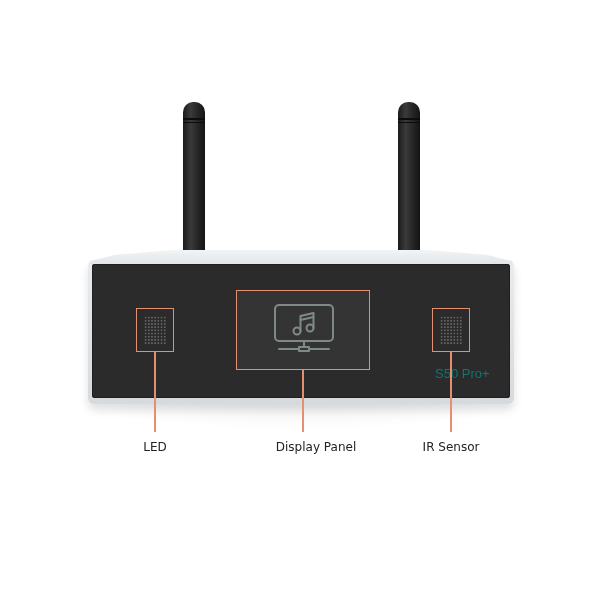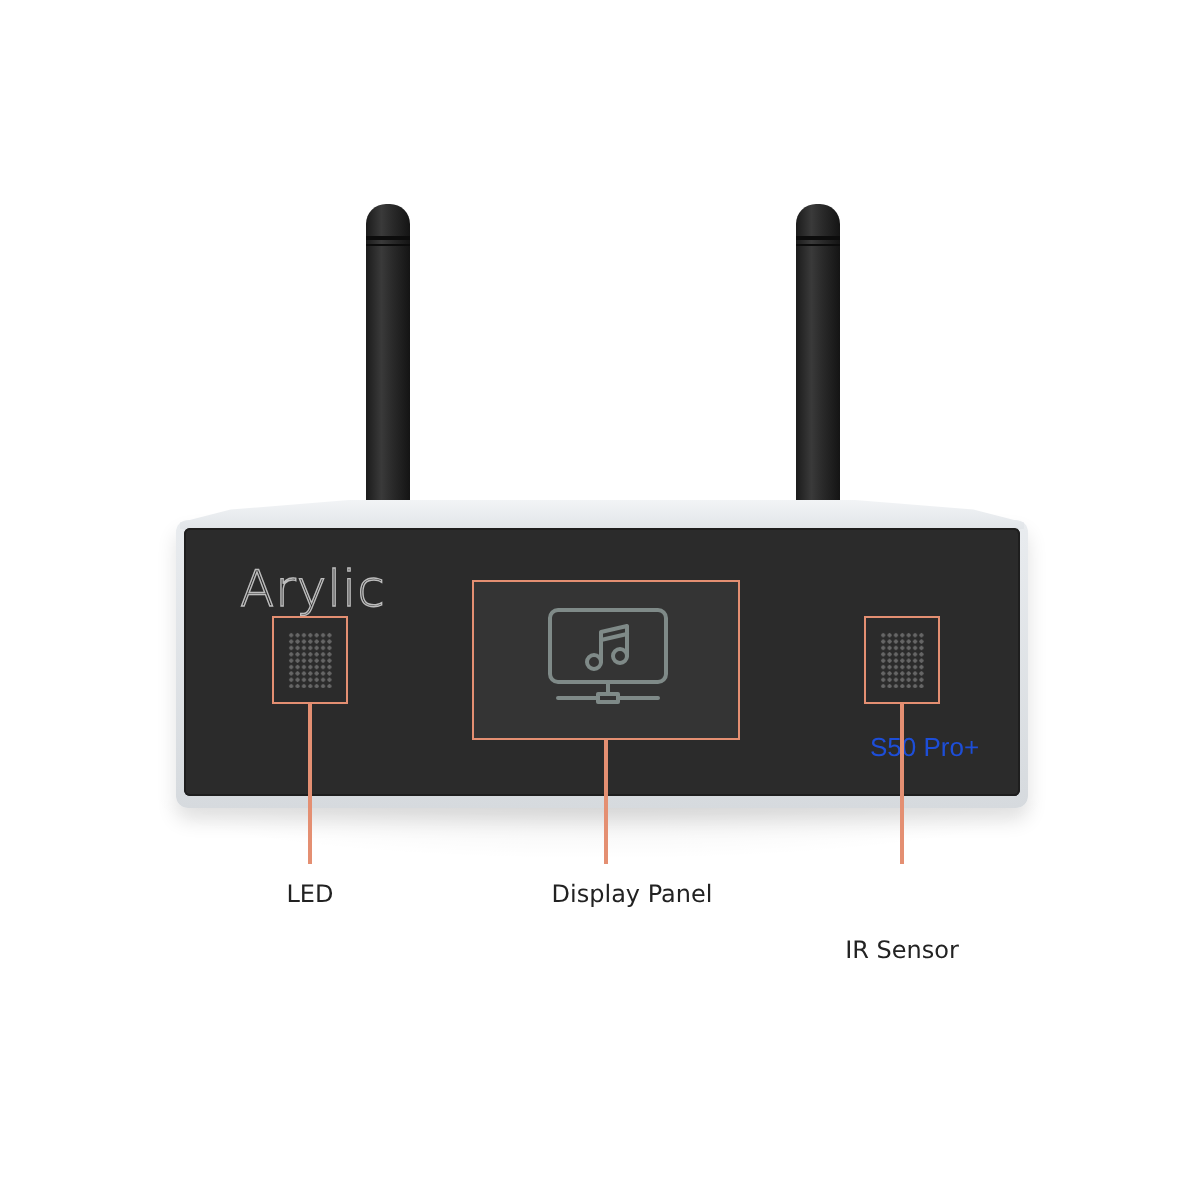--- a/index.html
+++ b/index.html
@@ -62,21 +62,21 @@
       letter-spacing: 0.5px;
       color: transparent;
       -webkit-text-stroke: 0.7px #bdbdbd;
       font-family: "DejaVu Sans", sans-serif;
     }
 
     .model-label {
       position: absolute;
       left: 435px; top: 366px;
       font-size: 13px;
-      color: #1d4ed8;
+      color: #0f766e;
       font-family: "Liberation Sans", sans-serif;
     }
 
     
     .callout-box {
       position: absolute;
       border: 1.5px solid #e48f72;
     }
     .led-box { left: 136px; top: 308px; width: 38px; height: 44px; }
     .ir-box { left: 432px; top: 308px; width: 38px; height: 44px; }
@@ -110,21 +110,21 @@
       position: absolute;
       top: 440px;
       font-size: 12px;
       color: #222222;
       transform: translateX(-50%);
       white-space: nowrap;
       font-family: "DejaVu Sans", sans-serif;
     }
     .label-led { left: 155px; text-align: right; }
     .label-display { left: 304px; margin-left: 12px; }
-    .label-ir { left: 451px; margin-top: 28px; }
+    .label-ir { left: 451px; }
 
     .floor-shadow {
       position: absolute;
       left: 70px; top: 400px; width: 460px; height: 30px;
       background: radial-gradient(ellipse at center top, rgba(0,0,0,0.06) 0%, rgba(0,0,0,0) 70%);
     }
   </style>
 </head>
 <body>
 
@@ -133,21 +133,20 @@
   <div class="floor-shadow"></div>
 
   <div class="antenna antenna-left"></div>
   <div class="antenna antenna-right"></div>
 
   <div class="chassis-side"></div>
   <div class="chassis-top"></div>
 
   <div class="front-panel"></div>
 
-  <div class="brand-logo">Arylic</div>
   <div class="model-label">S50 Pro+</div>
 
   <div class="callout-box led-box">
     <div class="dot-grid"></div>
   </div>
 
   <div class="callout-box display-box">
     <svg class="display-icon" viewBox="0 0 62 54" fill="none" stroke="#7f8a88" stroke-width="2" stroke-linecap="round" stroke-linejoin="round">
       <rect x="2" y="2" width="58" height="36" rx="4"></rect>
       <circle cx="24" cy="28" r="3.5"></circle>

